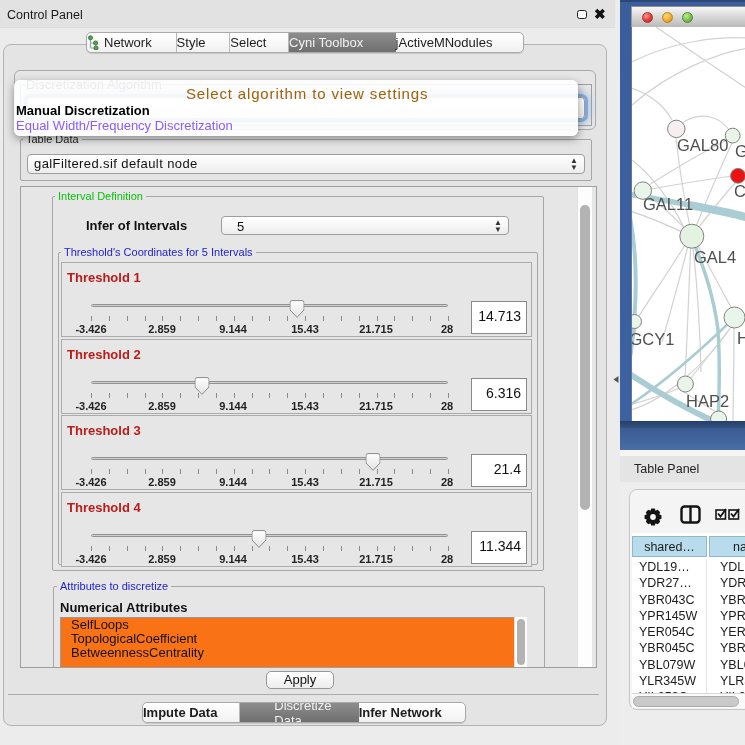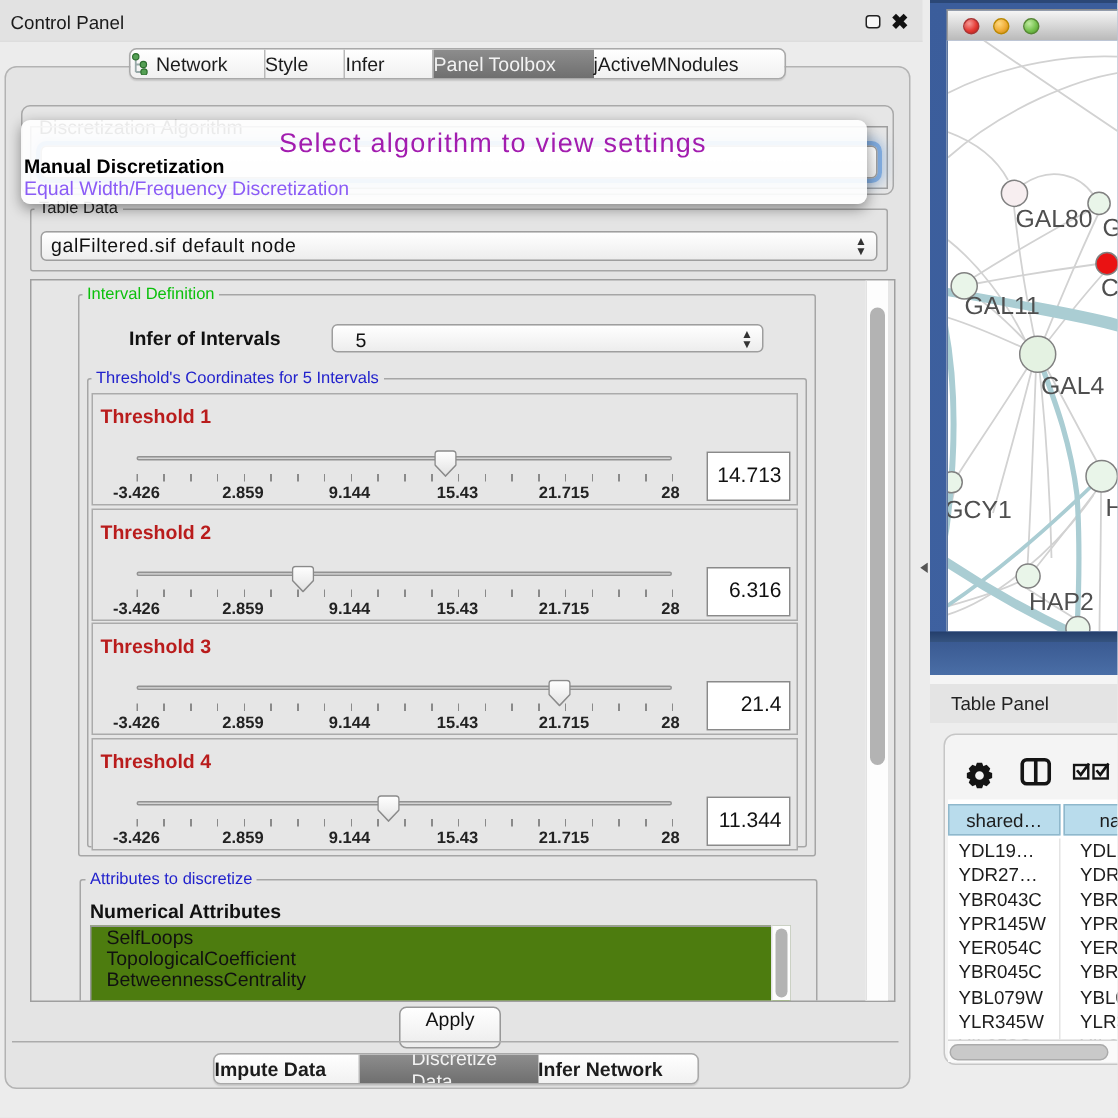--- a/index.html
+++ b/index.html
@@ -39,25 +39,25 @@
 .slabels { position:absolute; left:29px; top:60px; width:357px; height:12px; }
 .slabels span { position:absolute; transform:translateX(-50%); font-size:11px; font-weight:bold; color:#222;text-align:center; }
 .thumb { position:absolute; top:37px; width:15px; height:18px; transform:translateX(-50%); }
 .vbox { position:absolute; left:409px; top:38px; width:56px; height:33px; background:#fff; border:1px solid #8a8a8a; font-size:14px; color:#111; text-align:right; line-height:29px; padding-right:5px; }
 
 
 .vsb { position:absolute; background:#fdfdfd; border-left:1px solid #e2e2e2; }
 .vsb .th { position:absolute; left:2px; right:2px; background:#b3b3b3; border-radius:6px; }
 
 
-#attrlist { position:absolute; left:39px; top:430px; width:467px; height:60px; background:#4d7c0f; border:1px solid #999; font-size:13px; color:#111; }
+#attrlist { position:absolute; left:39px; top:430px; width:467px; height:60px; background:#f97316; border:1px solid #999; font-size:13px; color:#111; }
 #attrlist div { padding-left:10px; height:14px; line-height:14px; }
 
 
-#applybtn { position:absolute; left:266px; top:671px; width:68px; height:28px; background:linear-gradient(#ffffff,#ececec); border:1px solid #989898; border-radius:5px; font-size:13px; color:#111; text-align:center; line-height:16px; }
+#applybtn { position:absolute; left:266px; top:671px; width:68px; height:18px; background:linear-gradient(#ffffff,#ececec); border:1px solid #989898; border-radius:5px; font-size:13px; color:#111; text-align:center; line-height:16px; }
 
 #col1 div, #col2 div { height:16.3px; line-height:16.3px; padding-left:7px; white-space:nowrap; }
 #col1 { border-right:1px solid #e4e4e4; }
 
 #bluebg { left:620px; top:0; width:125px; height:450px; background:linear-gradient(#3b5d9b,#3e61a0); }
 #netwin-title { left:631px; top:6px; width:114px; height:21px; background:linear-gradient(#f6f6f6,#b9b9b9); border-top:1px solid #8d8d8d; border-left:1px solid #9a9a9a; }
 .tl { position:absolute; top:5px; width:11px; height:11px; border-radius:50%; }
 #canvas { left:631px; top:27px; width:114px; height:394px; background:#fff; border-left:1.5px solid #60789f; }
 #tablepanelbar { left:620px; top:456px; width:125px; height:26px; background:#e4e4e4; }
 #tablepanelbar .t { position:absolute; left:14px; top:6px; font-size:12.5px; color:#222; }
@@ -77,22 +77,22 @@
 <div class="abs tabbar" style="left:86px; top:32px; width:438px; height:21px;">
   <div class="tab" style="width:90px;"><svg width="13" height="15" viewBox="0 0 13 15" style="margin-right:4px;">
         <line x1="3.5" y1="3" x2="3.5" y2="13" stroke="#9aa" stroke-width="1.2"></line>
         <line x1="3.5" y1="8" x2="8" y2="8" stroke="#9aa" stroke-width="1.2"></line>
         <line x1="3.5" y1="13" x2="8" y2="13" stroke="#9aa" stroke-width="1.2"></line>
         <circle cx="3.5" cy="2.8" r="2.1" fill="#55a055" stroke="#2e7030" stroke-width="0.8"></circle>
         <circle cx="8.6" cy="8" r="2.1" fill="#55a055" stroke="#2e7030" stroke-width="0.8"></circle>
         <circle cx="9" cy="13" r="2.1" fill="#55a055" stroke="#2e7030" stroke-width="0.8"></circle>
       </svg>Network</div>
   <div class="tab" style="width:54px;">Style</div>
-  <div class="tab" style="width:59px;">Infer</div>
-  <div class="tab sel" style="width:107px;">Panel Toolbox</div>
+  <div class="tab" style="width:59px;">Select</div>
+  <div class="tab sel" style="width:107px;">Cyni Toolbox</div>
   <div class="tab" style="width:128px;">jActiveMNodules</div>
 </div>
 
 <div class="abs" style="left:14px; top:70px; width:582px; height:60px; border:1px solid #a9a9a9; border-radius:6px; background:#e6e6e6;">
   <div class="abs" style="left:11px; top:6px; font-size:13px; color:#2a2a2a;">Discretization Algorithm</div>
 </div>
 <div class="abs" style="left:20px; top:84px; width:572px; height:42px; border:1px solid #9e9e9e;"></div>
 <div class="combo" style="left:27px; top:97px; width:558px; height:22px; box-shadow:0 0 0 3px rgba(120,165,220,0.9), 0 0 7px 5px rgba(120,165,220,0.5);"></div>
 
 <div class="group" style="left:20px; top:139px; width:572px; height:42px;">
@@ -217,21 +217,21 @@
 <div id="applybtn">Apply</div>
 <div class="abs" style="left:8px; top:694px; width:591px; height:1px; background:#ababab;"></div>
 
 <div class="abs tabbar" style="left:142px; top:702px; width:324px; height:21px;">
   <div class="tab" style="width:98px; font-weight:bold;">Impute Data</div>
   <div class="tab sel" style="width:119px;padding-left:34px;">Discretize Data</div>
   <div class="tab" style="width:107px; font-weight:bold;">Infer Network</div>
 </div>
 
 <div class="abs" id="popup" style="left:14px; top:80px; width:564px; height:56px; background:rgba(255,255,255,0.9); border-radius:6px; box-shadow:0 3px 9px rgba(0,0,0,0.4);">
-  <div class="abs" style="left:172px; top:5px; font-size:18px; color:#a21caf; letter-spacing:0.85px;">Select algorithm to view settings</div>
+  <div class="abs" style="left:172px; top:5px; font-size:15px; color:#a16207; letter-spacing:0.85px;">Select algorithm to view settings</div>
   <div class="abs" style="left:2px; top:23px; font-size:13px; font-weight:bold; color:#000;">Manual Discretization</div>
   <div class="abs" style="left:2px; top:38px; font-size:13px; color:#8b5cf6;">Equal Width/Frequency Discretization</div>
 </div>
 
 <div class="abs" style="left:613px; top:369px; width:6px; height:7px;"><svg width="6" height="7">
       <path d="M5.5,0 L0.5,3.5 L5.5,7 Z" fill="#555"></path>
     </svg></div>
 
 <div class="abs" id="bluebg"></div>
 <div class="abs" style="left:620px; top:0; width:125px; height:2px; background:#2b4776;"></div>

